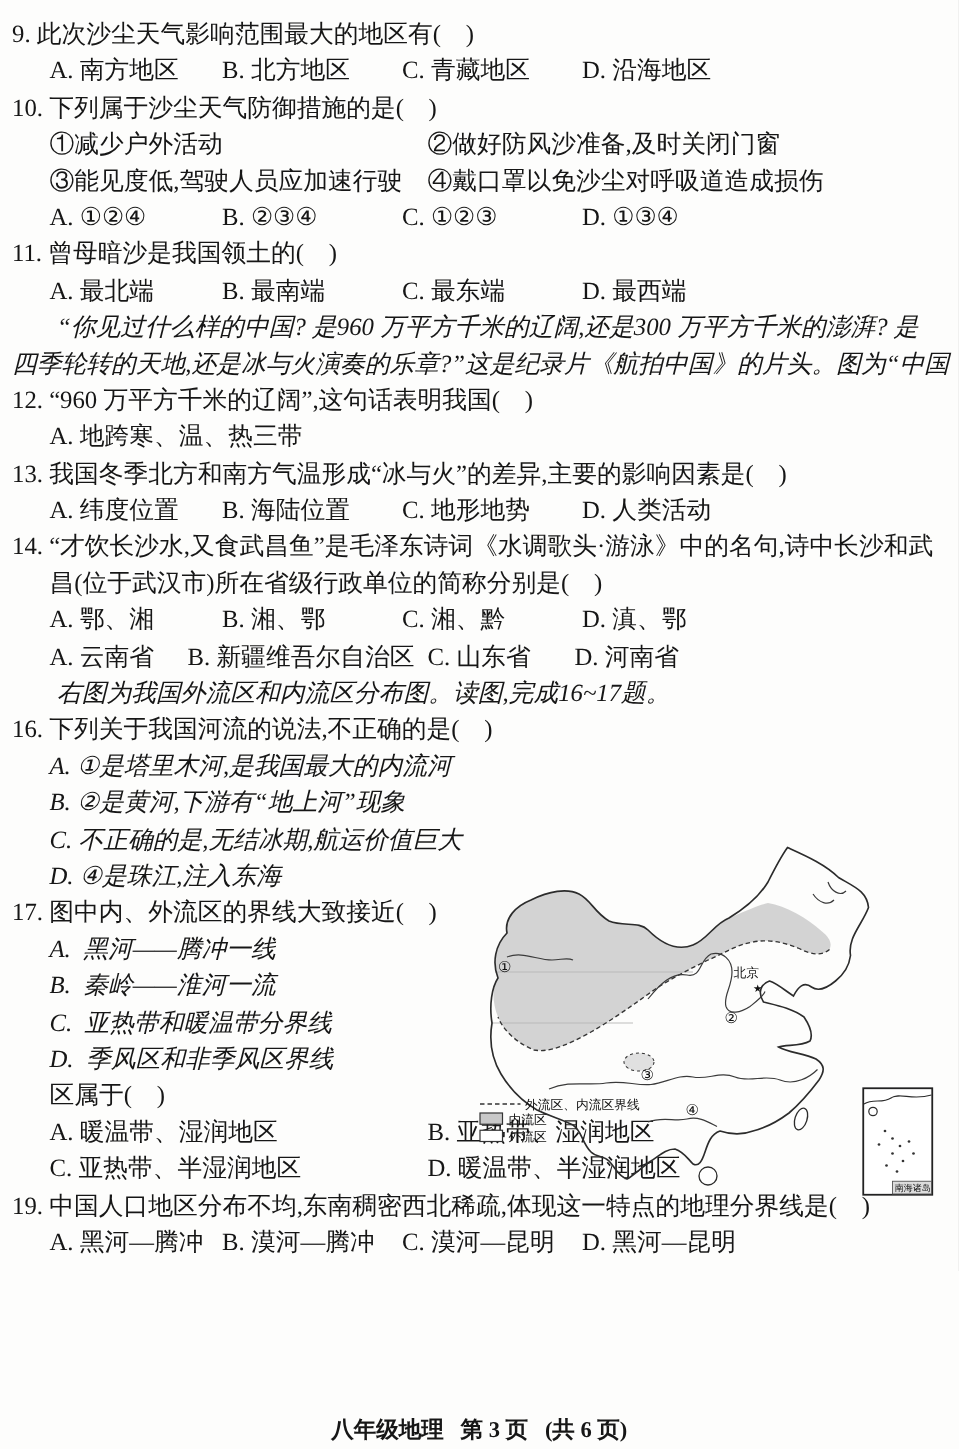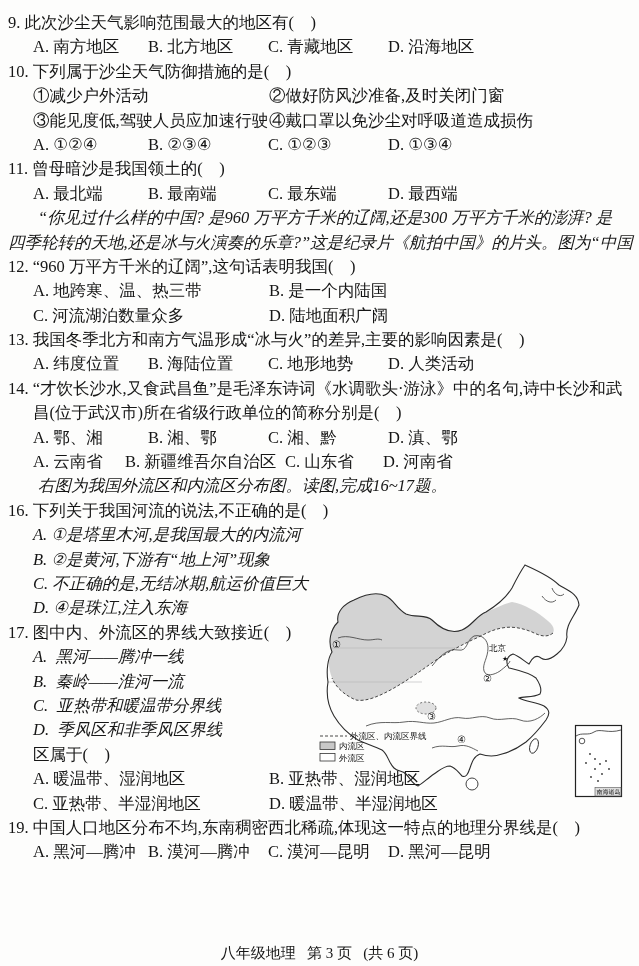--- a/index.html
+++ b/index.html
@@ -25,28 +25,29 @@
   .opt4 {
     display:grid;
     grid-template-columns:115px 120px 120px 1fr;
     padding-left:25px;
   }
   .opt4-q15 { grid-template-columns:92px 160px 98px 1fr; }
   .opt2 {
     display:grid;
     grid-template-columns:236px 1fr;
     padding-left:25px;
+    gap:16px;
   }
   .opt4 span, .opt2 span { white-space:pre; }
   .passage { font-style:italic; }
   .p-first { padding-left:30px; }
   .footer {
     position:absolute; left:0; bottom:3px; width:100%;
     text-align:center;
-    font-weight:normal; font-size:15px;
+    font-weight:bold; font-size:15px;
     white-space:pre;
   }
   .map-wrap {
     position:absolute; left:314px; top:548px;
     width:322px; height:266px;
   }
   .map-wrap svg { display:block; }
 </style>
 </head>
 <body>
@@ -85,25 +86,20 @@
       <span>C. 最东端</span>
       <span>D. 最西端</span>
     </div>
 
     <div class="line passage p-first">“你见过什么样的中国? 是960 万平方千米的辽阔,还是300 万平方千米的澎湃? 是</div>
     <div class="line passage">四季轮转的天地,还是冰与火演奏的乐章?”这是纪录片《航拍中国》的片头。图为“中国</div>
 
     <div class="line stem">12. “960 万平方千米的辽阔”,这句话表明我国(    )</div>
     <div class="line opt2">
       <span>A. 地跨寒、温、热三带</span>
-      <span>B. 是一个内陆国</span>
-    </div>
-    <div class="line opt2">
-      <span>C. 河流湖泊数量众多</span>
-      <span>D. 陆地面积广阔</span>
     </div>
 
     <div class="line stem">13. 我国冬季北方和南方气温形成“冰与火”的差异,主要的影响因素是(    )</div>
     <div class="line opt4">
       <span>A. 纬度位置</span>
       <span>B. 海陆位置</span>
       <span>C. 地形地势</span>
       <span>D. 人类活动</span>
     </div>
 

